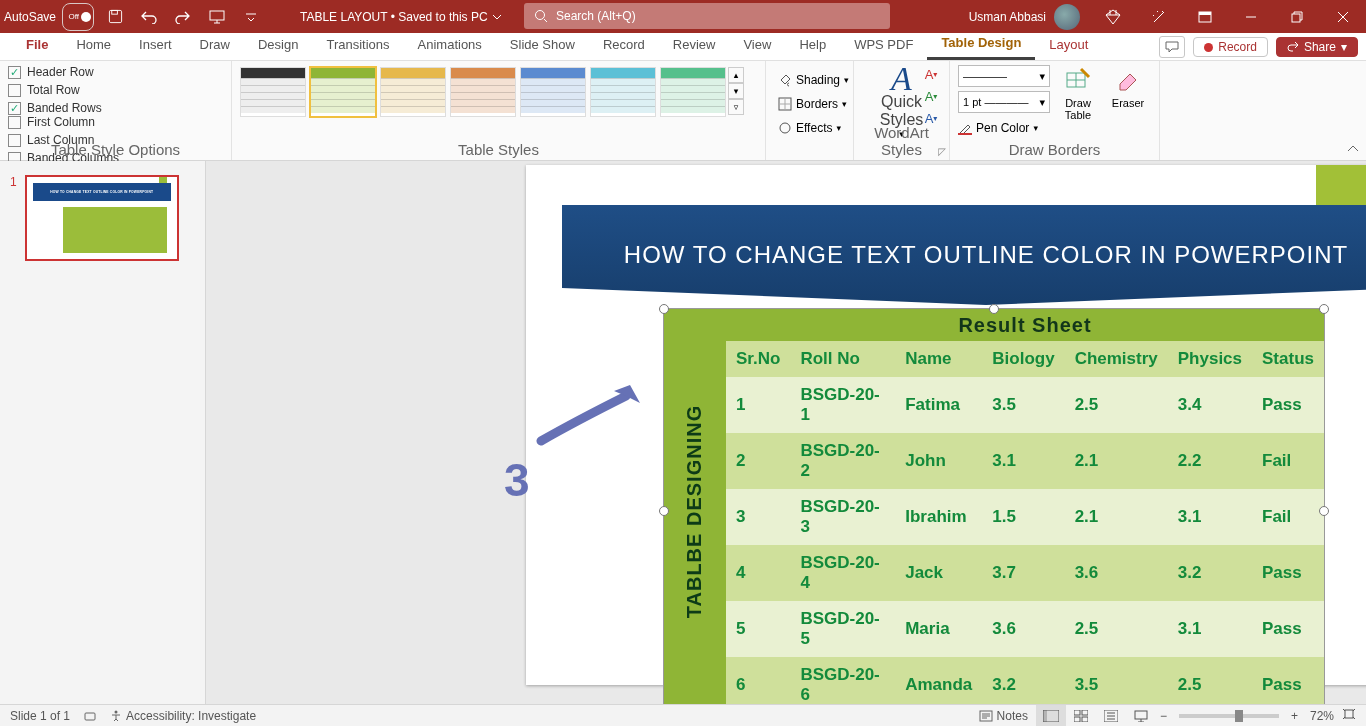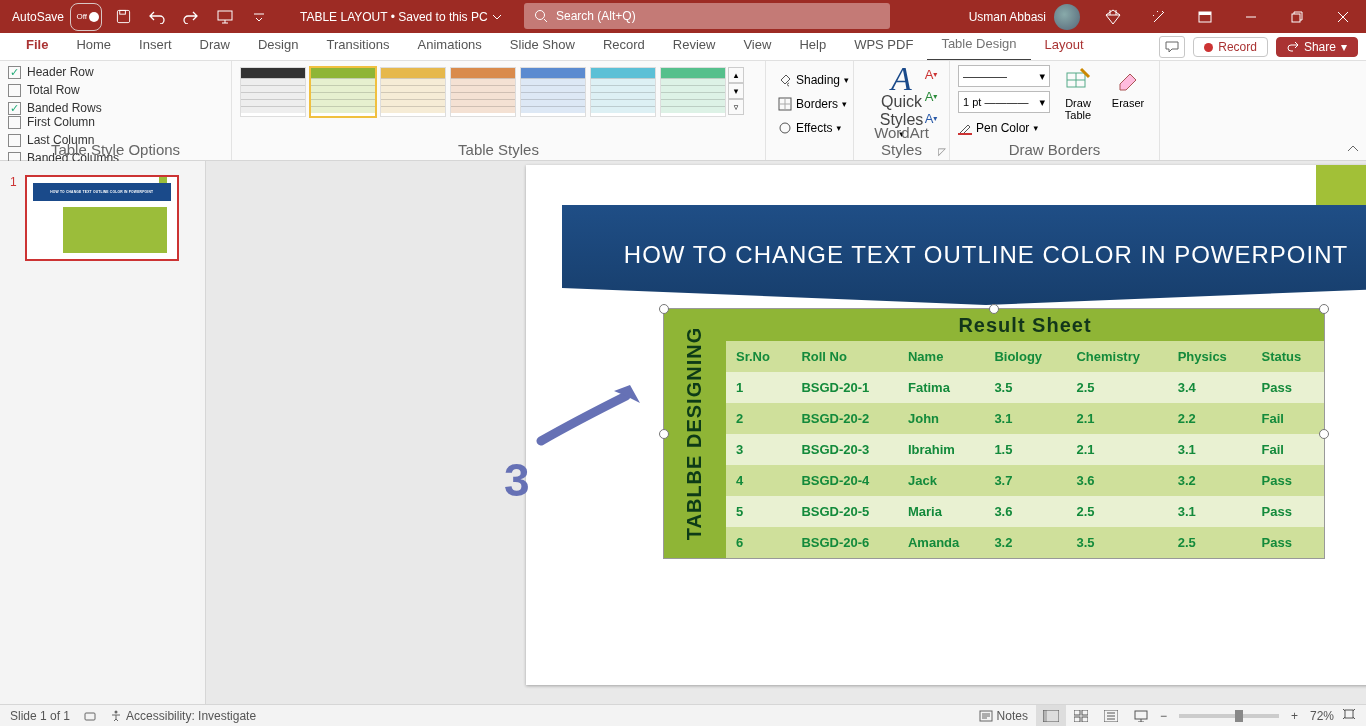--- a/index.html
+++ b/index.html
@@ -6,21 +6,21 @@
   body { background: #fff; width: 1366px; height: 726px; overflow: hidden; }
 
   
   .titlebar {
     height: 33px; background: #9e2b25;
     background: linear-gradient(90deg, #a02b25 0%, #a02b25 100%);
     display: flex; align-items: center; color: #fff; font-size: 12px;
     position: relative;
   }
   .titlebar { background: #9e2a24; }
-  .titlebar .left { display: flex; align-items: center; gap: 8px; padding-left: 12px; }
+  .titlebar .left { display: flex; align-items: center; gap: 8px; padding-left: 4px; }
   .autosave-chip { display: flex; align-items: center; gap: 6px; }
   .toggle { width: 32px; height: 28px; border: 1px solid #d9c7c5; border-radius: 8px; display: flex; align-items: center; padding: 0 2px; font-size: 8px; color: #fff; justify-content: flex-end; background: transparent; }
   .toggle .knob { width: 10px; height: 10px; background: #fff; border-radius: 50%; order: 2; margin-left: 2px; }
   .qa-btn { width: 26px; height: 33px; display: flex; align-items: center; justify-content: center; cursor: pointer; }
   .qa-btn svg { stroke: #fff; fill: none; }
   .docname { position: absolute; left: 300px; display: flex; align-items: center; gap: 4px; }
   .searchbox {
     position: absolute; left: 524px; width: 366px; height: 26px; top: 3px;
     background: #c47a76; border-radius: 3px; display: flex; align-items: center;
     padding: 0 10px; gap: 8px; color: #fff; font-size: 12px;
@@ -32,21 +32,21 @@
 
   
   .ribbon-tabs {
     height: 28px; background: #fff; border-bottom: 1px solid #e0e0e0;
     display: flex; align-items: flex-end; padding-left: 12px; font-size: 13px;
     position: relative;
   }
   .tab { padding: 0 14px 4px 14px; color: #555; cursor: pointer; height: 28px; display: flex; align-items: center; text-align: right; }
   .tab.file { color: #a33; font-weight: 600; }
   .tab.context { color: #a33; }
-  .tab.context.active { color: #737373; font-weight: 400; border-bottom: 1px solid #404040; }
+  .tab.context.active { color: #a16207; font-weight: 700; border-bottom: 3px solid #404040; }
   .right-tabs { position: absolute; right: 8px; display: flex; align-items: center; gap: 8px; top: 0; height: 28px; }
   .pill { border: 1px solid #c7c7c7; border-radius: 4px; padding: 2px 10px; display: flex; align-items: center; gap: 5px; font-size: 12px; cursor: pointer; }
   .pill.rec { color: #a33; }
   .pill.share { background: #a33; color: #fff; border-color: #a33; }
   .pill.share .chev { color: #fff; }
   .comment-icon { width: 26px; height: 22px; border: 1px solid #c7c7c7; border-radius: 3px; display: flex; align-items: center; justify-content: center; cursor: pointer; }
 
   
   .ribbon-body {
     height: 100px; background: #fafafa; border-bottom: 1px solid #d6d6d6;
@@ -115,21 +115,21 @@
 
   .tbl-wrap { position: absolute; left: 138px; top: 144px; width: 660px; outline: 1px solid #999; }
   .tbl-side {
     position: absolute; left: 0; top: 0; bottom: 0; width: 62px; background: #8fb536;
     display: flex; align-items: center; justify-content: center;
   }
   .tbl-side span { transform: rotate(-90deg); color: #0d3b17; font-weight: 700; font-size: 20px; letter-spacing: 1px; white-space: nowrap; }
   .tbl-main { margin-left: 62px; }
   .tbl-title { background: #8fb536; height: 32px; display: flex; align-items: center; justify-content: center; color: #12361a; font-size: 20px; font-weight: 700; letter-spacing: 1px; }
   table.data { width: 100%; border-collapse: collapse; }
-  table.data th, table.data td { text-align: left; padding: 8px 10px; font-size: 13px; color: #138a3b; font-weight: 600; }
+  table.data th, table.data td { text-align: left; padding: 8px 10px; font-size: 17px; color: #138a3b; font-weight: 600; }
   table.data th { background: #cfe09b; }
   table.data tr:nth-child(odd) td { background: #e9f1d2; }
   table.data tr:nth-child(even) td { background: #cfe09b; }
 
   .handle { width: 10px; height: 10px; background: #fff; border: 1px solid #777; border-radius: 50%; position: absolute; }
 
   
   .status {
     position: absolute; bottom: 0; left: 0; right: 0; height: 22px;
     background: #f3f3f3; border-top: 1px solid #d6d6d6;

